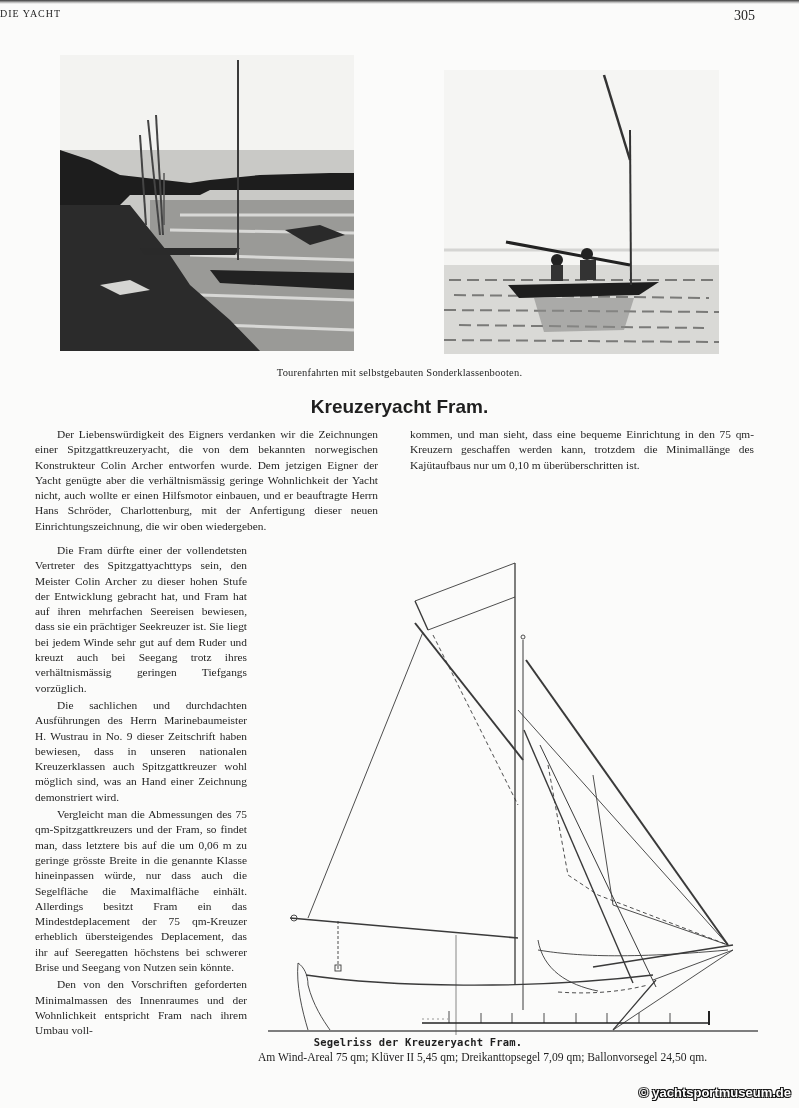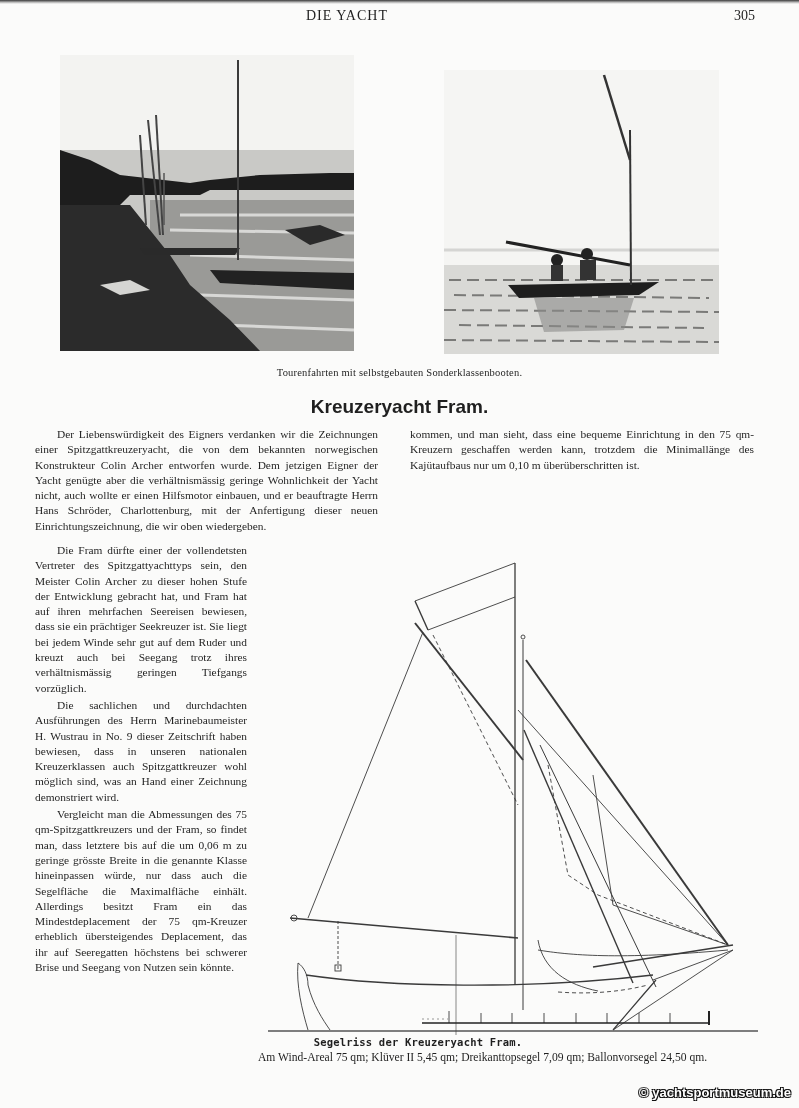--- a/index.html
+++ b/index.html
@@ -1,21 +1,21 @@
 <!DOCTYPE html>
 <html><head>
 <meta charset="utf-8">
 <style>
   html, body { margin: 0; padding: 0; background: #fbfbfa; }
   body { width: 799px; height: 1108px; position: relative; overflow: hidden;
          font-family: "Liberation Serif", "DejaVu Serif", serif; color: #1f1f1f; }
   .topshadow { position: absolute; left: 0; top: 0; width: 799px; height: 4px;
                background: linear-gradient(#3a3a3a, #bdbdbd 60%, rgba(250,250,250,0)); }
-  .header-title { position: absolute; left: 0; width: 694px; top: 8px; text-align: center;
-                  font-size: 14px; letter-spacing: 1px; }
+  .header-title { position: absolute; left: 0; width: 694px; top: 8px; text-align: left;
+                  font-size: 10px; letter-spacing: 1px; }
   .page-number { position: absolute; right: 44px; top: 8px; font-size: 14px; }
 
   .photo { position: absolute; overflow: hidden; }
   .photo1 { left: 60px; top: 55px; width: 294px; height: 296px; }
   .photo2 { left: 444px; top: 70px; width: 275px; height: 284px; }
   .photo-caption { position: absolute; left: 0; width: 799px; top: 367px; text-align: center;
                    font-size: 10.5px; letter-spacing: 0.2px; }
   .article-title { position: absolute; left: 0; width: 799px; top: 396px; text-align: center;
                    font-family: "Liberation Sans", "DejaVu Sans", sans-serif; font-weight: bold;
                    font-size: 19px; }
@@ -96,20 +96,21 @@
 <h1 class="article-title" style="margin:0;">Kreuzeryacht Fram.</h1>
 
 <div class="col col-left-top">
   <p>Der Liebenswürdigkeit des Eigners verdanken wir die Zeichnungen einer Spitzgattkreuzeryacht, die von dem bekannten norwegischen Konstrukteur Colin Archer entworfen wurde. Dem jetzigen Eigner der Yacht genügte aber die verhältnismässig geringe Wohnlichkeit der Yacht nicht, auch wollte er einen Hilfsmotor einbauen, und er beauftragte Herrn Hans Schröder, Charlottenburg, mit der Anfertigung dieser neuen Einrichtungszeichnung, die wir oben wiedergeben.</p>
 </div>
 
 <div class="col col-left-narrow">
   <p>Die Fram dürfte einer der vollendetsten Vertreter des Spitzgattyachttyps sein, den Meister Colin Archer zu dieser hohen Stufe der Entwicklung gebracht hat, und Fram hat auf ihren mehrfachen Seereisen bewiesen, dass sie ein prächtiger Seekreuzer ist. Sie liegt bei jedem Winde sehr gut auf dem Ruder und kreuzt auch bei Seegang trotz ihres verhältnismässig geringen Tiefgangs vorzüglich.</p>
   <p>Die sachlichen und durchdachten Ausführungen des Herrn Marinebaumeister H. Wustrau in No. 9 dieser Zeitschrift haben bewiesen, dass in unseren nationalen Kreuzerklassen auch Spitzgattkreuzer wohl möglich sind, was an Hand einer Zeichnung demonstriert wird.</p>
   <p>Vergleicht man die Abmessungen des 75 qm-Spitzgattkreuzers und der Fram, so findet man, dass letztere bis auf die um 0,06 m zu geringe grösste Breite in die genannte Klasse hineinpassen würde, nur dass auch die Segelfläche die Maximalfläche einhält. Allerdings besitzt Fram ein das Mindestdeplacement der 75 qm-Kreuzer erheblich übersteigendes Deplacement, das ihr auf Seeregatten höchstens bei schwerer Brise und Seegang von Nutzen sein könnte.</p>
+  <p>Den von den Vorschriften geforderten Minimalmassen des Innenraumes und der Wohnlichkeit entspricht Fram nach ihrem Umbau voll-</p>
 </div>
 
 <div class="col col-right">
   <p style="text-indent:0;">kommen, und man sieht, dass eine bequeme Einrichtung in den 75 qm-Kreuzern geschaffen werden kann, trotzdem die Minimallänge des Kajütaufbaus nur um 0,10 m überüberschritten ist.</p>
 </div>
 
 <div class="drawing">
   <svg width="490" height="480" viewBox="0 0 490 480" fill="none" stroke="#3a3a3a" stroke-width="0.9">
 
     <path d="M147 46 L247 8"></path>

